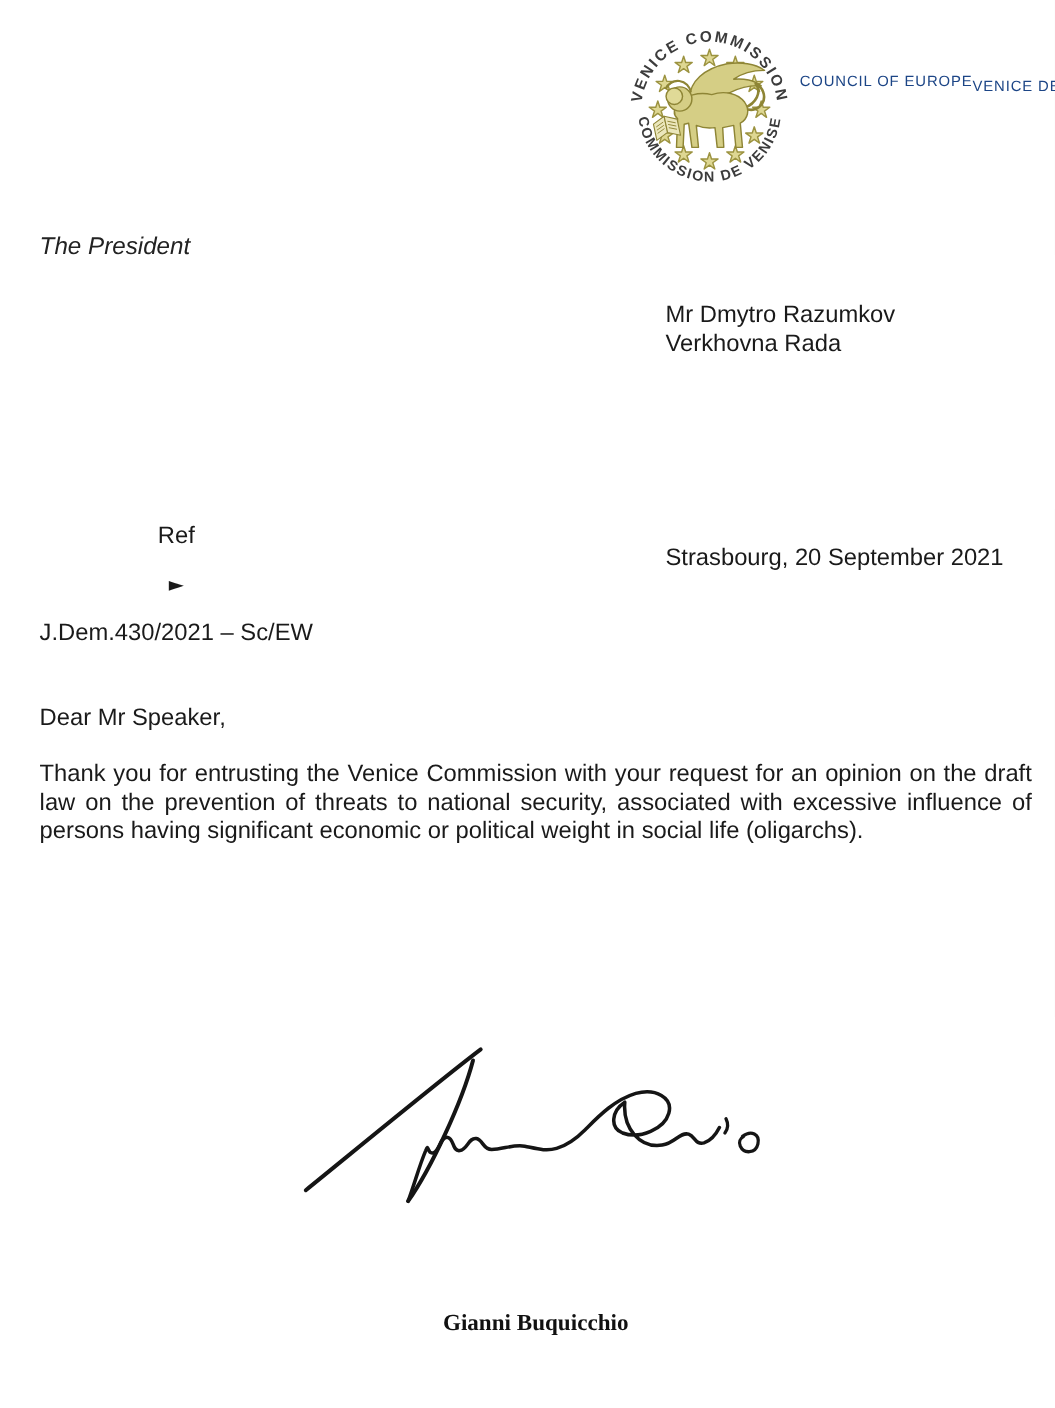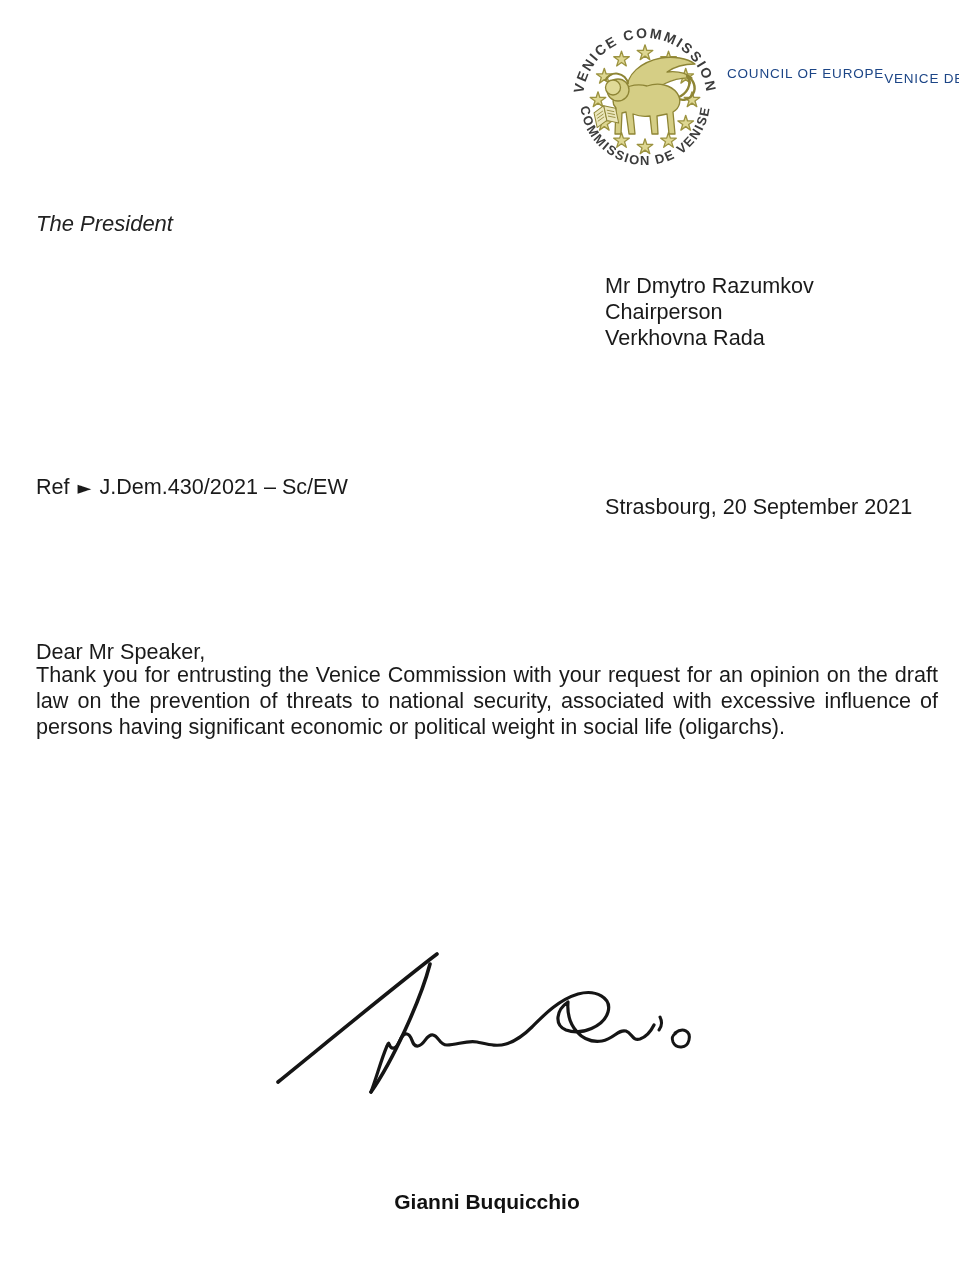--- a/index.html
+++ b/index.html
@@ -5,21 +5,21 @@
   html,body{margin:0;padding:0;background:#e8e8e8;}
   .page{
     position:relative;width:959px;height:1280px;margin:0 auto;
     background:#ffffff;overflow:hidden;
     font-family:"Liberation Sans",sans-serif;color:#1a1a1a;
   }
   .abs{position:absolute;}
   .body-text{font-size:21.6px;line-height:26px;color:#1a1a1a;}
   .sender-title{font-size:22px;font-style:italic;color:#222;}
   .recipient{font-size:21.6px;line-height:26px;}
-  .ref-line{font-size:21.6px;display:flex;align-items:center;gap:8px;}
+  .ref-line{font-size:21.6px;display:flex;align-items:center;gap:22px;flex-direction:column;}
   .ref-marker{font-family:"DejaVu Sans",sans-serif;font-size:18px;line-height:1;position:relative;top:1px;}
   .para{text-align:justify;}
   .valediction{font-size:21px;text-align:center;color:#1c1c1c;}
   .signatory{font-size:21px;font-weight:bold;text-align:center;color:#111;}
   .coe-block{display:flex;flex-direction:row;align-items:center;}
   .coe-caption{
     font-size:13.5px;letter-spacing:0.8px;color:#1c4586;
     white-space:nowrap;font-weight:500;
   }
   .coe-caption.top{margin-bottom:4px;}
@@ -102,35 +102,34 @@
         <use href="#starC" transform="translate(63,23.7) scale(4.3)"></use>
       </g>
     </svg>
     <div class="coe-caption bottom">VENICE DE L'EUROPE</div>
   </div>
 
   <div class="abs sender-title" style="left:36px;top:211px;">The President</div>
 
   <div class="abs recipient" style="left:605px;top:273px;">
     <div>Mr Dmytro Razumkov</div>
-    <div>Chairperson</div>
     <div>Verkhovna Rada</div>
   </div>
 
   <div class="abs ref-line" style="left:36px;top:474px;">
     <span>Ref</span>
     <span class="ref-marker">►</span>
     <span>J.Dem.430/2021 – Sc/EW</span>
   </div>
 
   <div class="abs body-text" style="left:605px;top:494px;">Strasbourg, 20 September 2021</div>
 
   <div class="abs body-text" style="left:36px;top:639px;">Dear Mr Speaker,</div>
 
-  <div class="abs body-text para" style="left:36px;top:662px;width:902px;">Thank you for entrusting the Venice Commission with your request for an opinion on the draft law on the prevention of threats to national security, associated with excessive influence of persons having significant economic or political weight in social life (oligarchs).</div>
+  <div class="abs body-text para" style="left:36px;top:690px;width:902px;">Thank you for entrusting the Venice Commission with your request for an opinion on the draft law on the prevention of threats to national security, associated with excessive influence of persons having significant economic or political weight in social life (oligarchs).</div>
 
 
 
   <svg class="abs" style="left:240px;top:930px;" width="500" height="170" viewBox="0 0 500 170">
     <g fill="none" stroke="#151515" stroke-linecap="round" stroke-linejoin="round">
       <path stroke-width="3.6" d="M 38,152 C 80,118 160,52 197,24"></path>
       <path stroke-width="3.6" d="M 190,34 C 180,72 152,132 131,162"></path>
       <path stroke-width="3.2" d="M 131,162
         C 137,146 141,130 147,116
         C 150,108 148,120 154,118
@@ -147,15 +146,15 @@
         C 314,95 316,80 328,72
         C 326,96 342,114 362,111
         C 374,109 378,99 386,101
         C 392,103 392,111 400,109
         C 406,107 411,101 414,95"></path>
       <path stroke-width="3" d="M 420,87 C 422,91 422,96 419,100"></path>
       <path stroke-width="3" d="M 435,103 C 443,97 451,101 449,110 C 447,119 436,119 433,112 C 431,107 433,105 436,103"></path>
     </g>
   </svg>
 
-  <div class="abs signatory" style="left:16px;top:1190px;width:942px;">Gianni Buquicchio</div>
+  <div class="abs signatory" style="left:16px;top:1190px;width:942px;font-family:Liberation Serif, serif;">Gianni Buquicchio</div>
 
 </div>
 
 </body></html>

